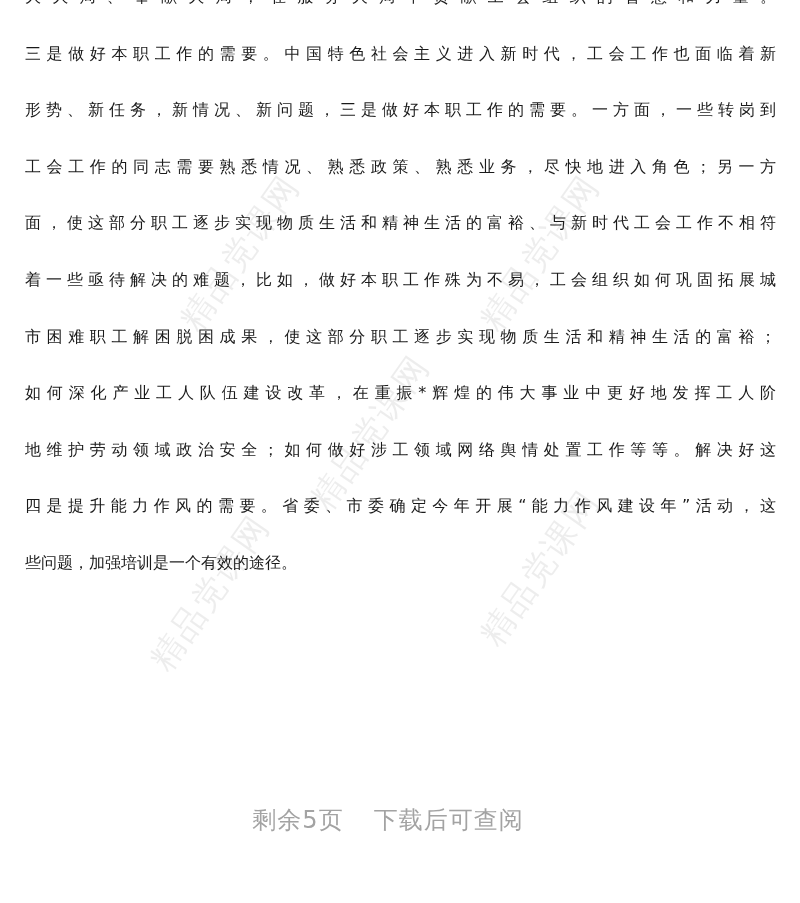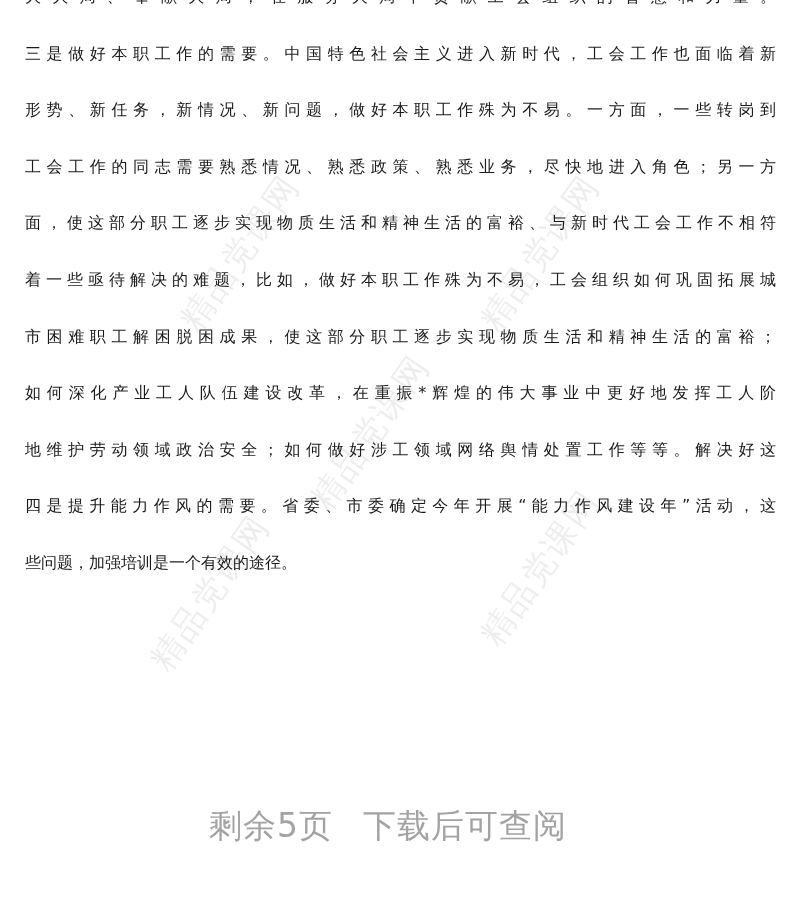--- a/index.html
+++ b/index.html
@@ -47,41 +47,41 @@
       transform-origin: center center;
       white-space: nowrap;
       letter-spacing: 2px;
     }
     .more {
       position: absolute;
       left: 0;
       width: 776px;
       top: 804px;
       text-align: center;
-      font-size: 33px;
+      font-size: 24px;
       color: #a3a3a3;
       letter-spacing: 1px;
     }
     .more .gap { display: inline-block; width: 30px; }
   </style>
 </head>
 <body>
 
 <div class="watermark-layer">
   <div class="wm" style="left:150px; top:230px;">精品党课网</div>
   <div class="wm" style="left:450px; top:230px;">精品党课网</div>
   <div class="wm" style="left:280px; top:410px;">精品党课网</div>
   <div class="wm" style="left:120px; top:570px;">精品党课网</div>
   <div class="wm" style="left:450px; top:545px;">精品党课网</div>
 </div>
 
 <div class="doc">
   <div class="line">大大局、奉献大局，在服务大局中贡献工会组织的智慧和力量。</div>
   <div class="line">三是做好本职工作的需要。中国特色社会主义进入新时代，工会工作也面临着新</div>
-  <div class="line">形势、新任务，新情况、新问题，做好本职工作殊为不易。一方面，一些转岗到</div>
+  <div class="line">形势、新任务，新情况、新问题，三是做好本职工作的需要。一方面，一些转岗到</div>
   <div class="line">工会工作的同志需要熟悉情况、熟悉政策、熟悉业务，尽快地进入角色；另一方</div>
   <div class="line">面，使这部分职工逐步实现物质生活和精神生活的富裕、与新时代工会工作不相符</div>
   <div class="line">着一些亟待解决的难题，比如，做好本职工作殊为不易，工会组织如何巩固拓展城</div>
   <div class="line">市困难职工解困脱困成果，使这部分职工逐步实现物质生活和精神生活的富裕；</div>
   <div class="line">如何深化产业工人队伍建设改革，在重振*辉煌的伟大事业中更好地发挥工人阶</div>
   <div class="line">地维护劳动领域政治安全；如何做好涉工领域网络舆情处置工作等等。解决好这</div>
   <div class="line">四是提升能力作风的需要。省委、市委确定今年开展“能力作风建设年”活动，这</div>
   <div class="line last">些问题，加强培训是一个有效的途径。</div>
 </div>
 

